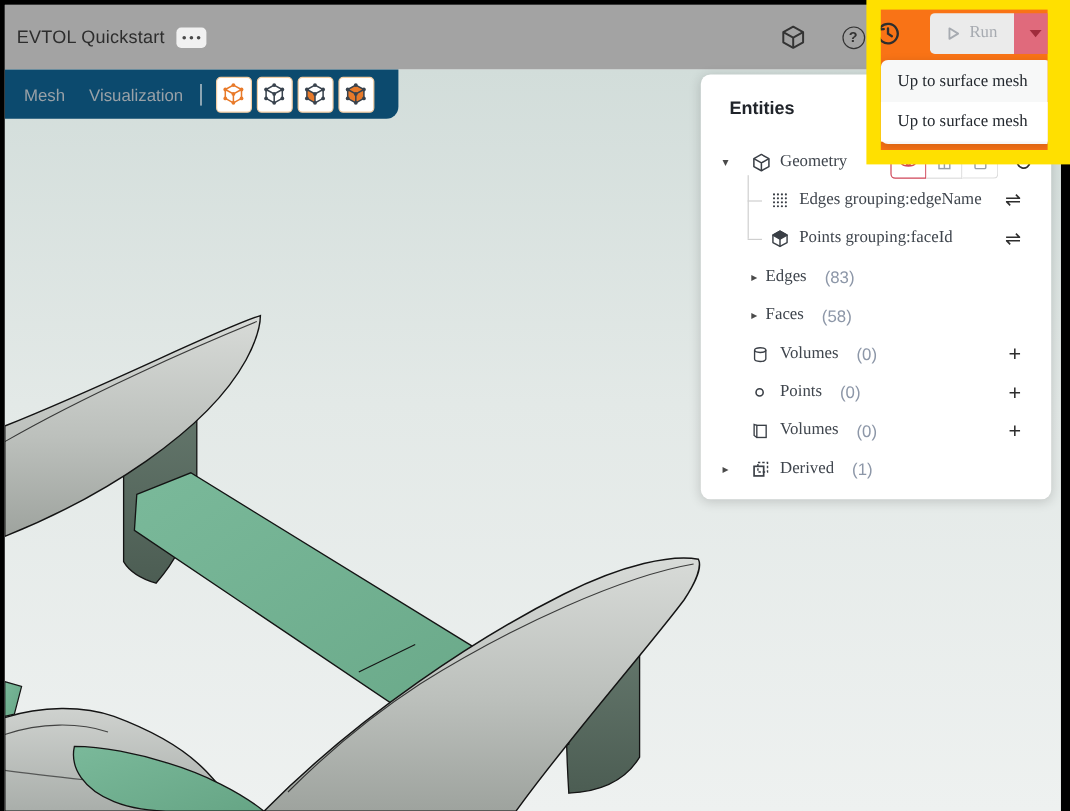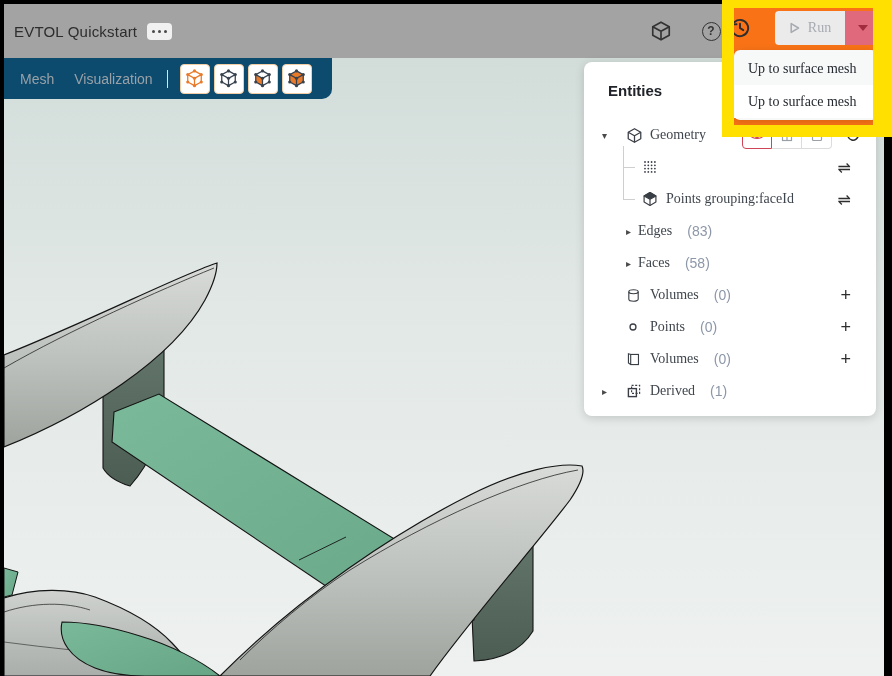--- a/index.html
+++ b/index.html
@@ -255,20 +255,21 @@
               <circle cx="9.6" cy="3" r="0.9" fill="#3a3f46"></circle>
               <circle cx="9.6" cy="6.3" r="0.9" fill="#3a3f46"></circle>
               <circle cx="9.6" cy="9.6" r="0.9" fill="#3a3f46"></circle>
               <circle cx="9.6" cy="12.899999999999999" r="0.9" fill="#3a3f46"></circle>
               <circle cx="12.899999999999999" cy="3" r="0.9" fill="#3a3f46"></circle>
               <circle cx="12.899999999999999" cy="6.3" r="0.9" fill="#3a3f46"></circle>
               <circle cx="12.899999999999999" cy="9.6" r="0.9" fill="#3a3f46"></circle>
               <circle cx="12.899999999999999" cy="12.899999999999999" r="0.9" fill="#3a3f46"></circle>
             </svg>
           </span>
+          <span class="lbl">Edges grouping:edgeName</span>
           <span class="right-act">
             <span class="swap-glyph">⇌</span>
           </span>
         </div>
         <div class="trow pad-child">
           <span class="ticon">
             <svg width="16" height="16" viewBox="0 0 16 16" fill="none" stroke="#3a3f46" stroke-width="1.2" stroke-linejoin="round">
               <path d="M8,1.6 L13.9,4.9 L8,8.2 L2.1,4.9 Z" fill="#3a3f46"></path>
               <path d="M8,1.6 L13.9,4.9 V11.1 L8,14.4 L2.1,11.1 V4.9 Z"></path>
               <path d="M8,8.2 V14.4"></path>

